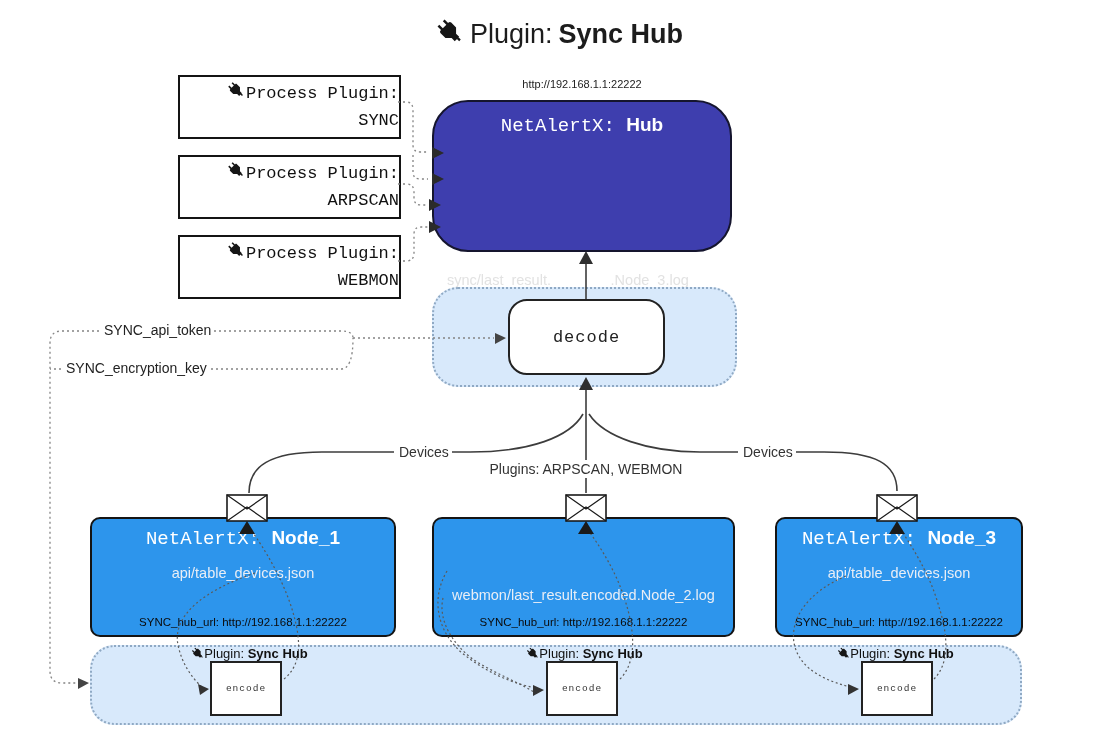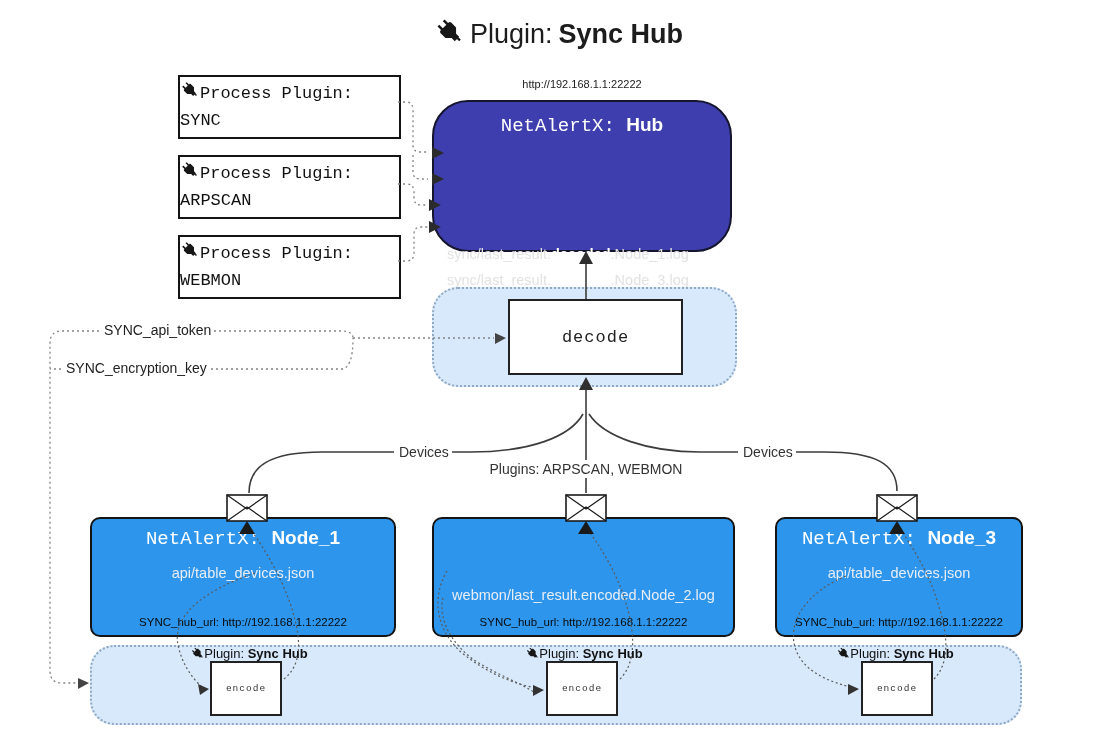--- a/index.html
+++ b/index.html
@@ -11,41 +11,41 @@
   .title{left:0;top:16px;width:100%;display:flex;justify-content:center;align-items:center;
          gap:6px;font-size:27px;color:#1c1c1c;}
   .title b{font-weight:bold;}
   .plug-lg svg{width:30px;height:30px;}
   .plug-md svg{width:19px;height:19px;}
   .plug-sm svg{width:14px;height:14px;vertical-align:-2px;}
 
   
   .pp{left:178px;width:219px;height:60px;background:#fff;border:2px solid #141414;
       font-family:"Liberation Mono",monospace;font-size:17px;color:#111;
-      display:flex;flex-direction:column;justify-content:center;align-items:flex-start;line-height:26px;}
+      display:flex;flex-direction:column;justify-content:center;align-items:flex-end;line-height:26px;}
   .pp .l1{display:flex;align-items:center;gap:1px;}
   .pp1{top:75px;} .pp2{top:155px;} .pp3{top:235px;}
 
   
   .hub{left:432px;top:100px;width:300px;height:152px;border-radius:36px;
        background:var(--hub-fill,#3e3eae);border:2px solid var(--hub-border,#15152e);box-sizing:border-box;}
   .hub-title{position:absolute;top:12px;left:0;width:100%;text-align:center;
        font-family:"Liberation Mono",monospace;font-size:19px;color:#fff;}
   .hub-title b{font-family:"Liberation Sans",sans-serif;font-size:19px;margin-top:47px;}
   .hub-line{position:absolute;left:13px;font-size:14.5px;color:var(--hub-text,#e2e2e2);white-space:nowrap;}
   .hub-line b{color:var(--hub-text-bold,#fff);}
   .hl1{top:144px;} .hl2{top:170px;} .hl3{top:196px;left:7px;} .hl4{top:218px;left:7px;}
   .hub-url{left:452px;top:78px;width:260px;text-align:center;font-size:11px;color:#222;}
 
   
   .panel{background:var(--panel-fill,#d8e9fb);border:2px dotted var(--panel-border,#8fa9c4);box-sizing:border-box;}
   .decode-wrap{left:432px;top:287px;width:305px;height:100px;border-radius:26px;}
   .proc-box{background:#fff;border:2px solid #222;box-sizing:border-box;display:flex;
             align-items:center;justify-content:center;font-family:"Liberation Mono",monospace;color:#222;}
-  .decode-box{left:508px;top:299px;width:175px;height:76px;font-size:17px;letter-spacing:1px;}
+  .decode-box{left:508px;top:299px;width:157px;height:76px;font-size:17px;letter-spacing:1px;border-radius:19px;}
   .bottom-wrap{left:90px;top:645px;width:932px;height:80px;border-radius:24px;}
   .encode{width:72px;height:55px;top:661px;font-size:9.5px;letter-spacing:1px;color:#333;}
   .enc1{left:210px;} .enc2{left:546px;} .enc3{left:861px;}
   .plugin-label{top:646px;font-size:13px;color:#111;white-space:nowrap;transform:translateX(-50%);}
   .plugin-label b{font-weight:bold;}
   .pl1{left:249px;} .pl2{left:584px;} .pl3{left:895px;}
 
   
   .node{top:517px;height:120px;border-radius:10px;background:var(--node-fill,#2d95ec);
         border:2px solid var(--node-border,#141414);box-sizing:border-box;}
@@ -124,21 +124,20 @@
       <span>Process Plugin:</span>
       </span>
     <span>WEBMON</span>
   </div>
 
   <div class="abs hub-url">http://192.168.1.1:22222</div>
   <div class="abs hub">
     <div class="hub-title">
       <span>NetAlertX:</span> <b>Hub</b>
     </div>
-    <div class="hub-line hl1"><span>sync/last_result.</span><b>decoded</b><span>.Node_1.log</span></div>
     <div class="hub-line hl2"><span>sync/last_result.</span><b>decoded</b><span>.Node_3.log</span></div>
     <div class="hub-line hl3"><span>arp_scan/last_result.</span><b>decoded</b><span>.Node_2.log</span></div>
     <div class="hub-line hl4"><span>webmon/last_result.</span><b>decoded</b><span>.Node_2.log</span></div>
   </div>
 
   <div class="abs panel decode-wrap"></div>
   <div class="abs proc-box decode-box">
     <span>decode</span>
   </div>
 

